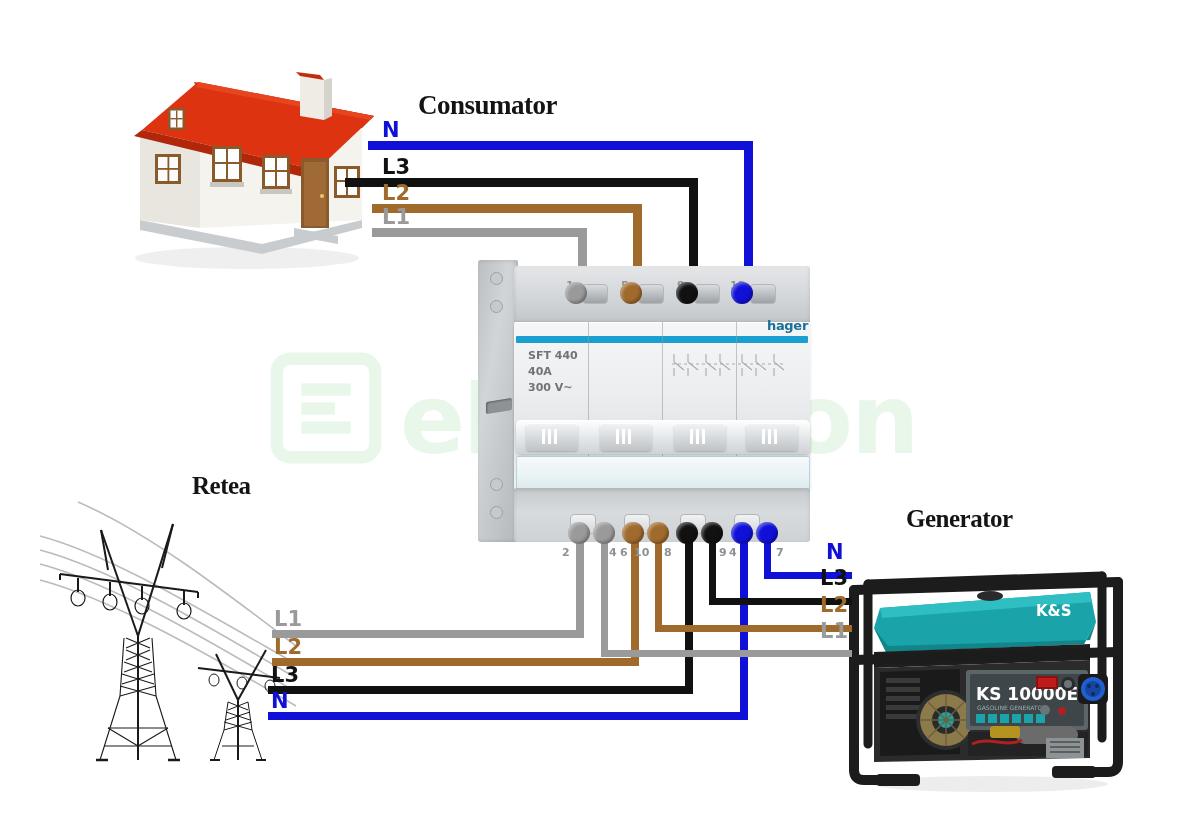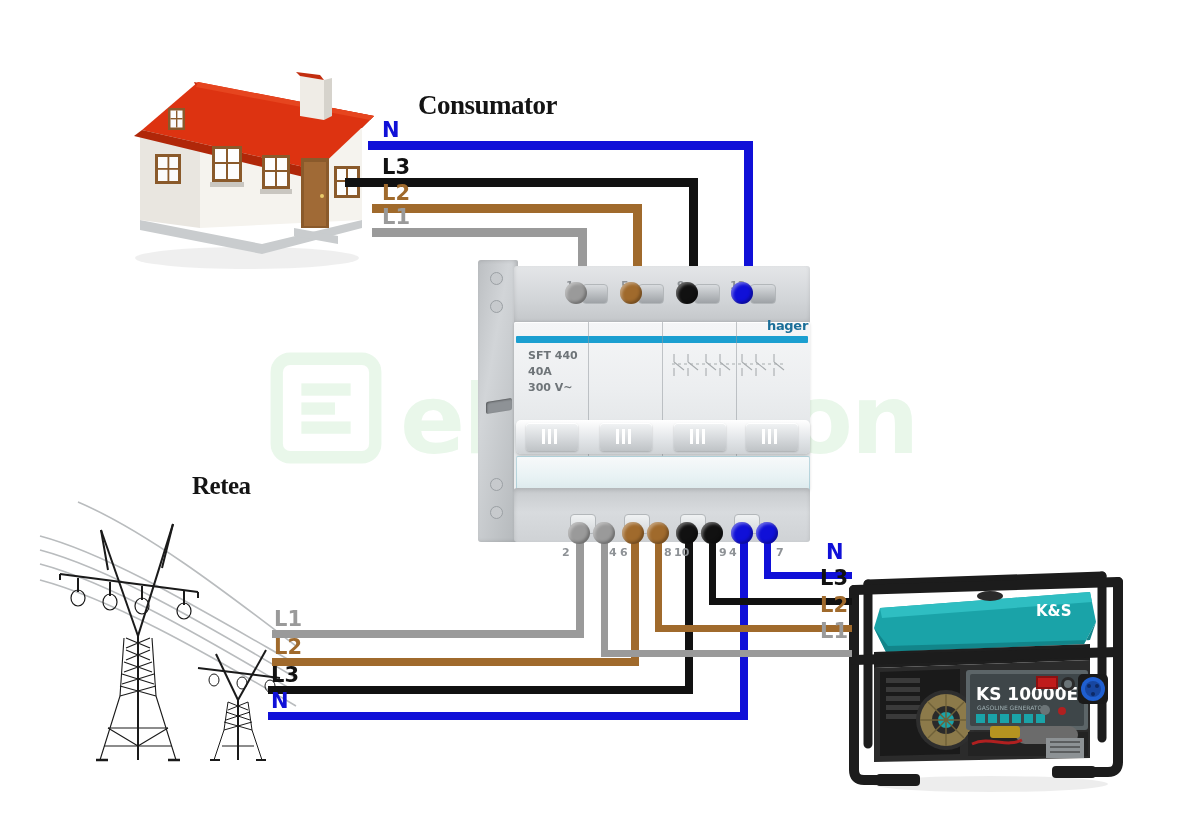--- a/index.html
+++ b/index.html
@@ -371,20 +371,21 @@
       <path d="M14 42 L278 34"></path>
       <path d="M14 112 L278 104"></path>
     </g>
 
     <rect x="36" y="226" width="44" height="12" rx="4" fill="#1c1c1c"></rect>
     <rect x="212" y="218" width="44" height="12" rx="4" fill="#1c1c1c"></rect>
   </svg>
 
   <div class="title" id="title-consumator">Consumator</div>
   <div class="title" id="title-retea">Retea</div>
+  <div class="title" id="title-generator">Generator</div>
 
   <div class="wire" style="left:372px; top:228px; width:215px; height:9px; background:#9a9a9a;"></div>
   <div class="wire" style="left:578px; top:228px; width:9px; height:70px; background:#9a9a9a;"></div>
 
   <div class="wire" style="left:372px; top:204px; width:270px; height:9px; background:#a06a2c;"></div>
   <div class="wire" style="left:633px; top:204px; width:9px; height:94px; background:#a06a2c;"></div>
 
   <div class="wire" style="left:345px; top:178px; width:352px; height:9px; background:#111111;"></div>
   <div class="wire" style="left:689px; top:178px; width:9px; height:120px; background:#111111;"></div>
 
@@ -512,18 +513,18 @@
   <div class="dot" style="left:647px; top:522px; background:#a06a2c;"></div>
   <div class="dot" style="left:676px; top:522px; background:#111111;"></div>
   <div class="dot" style="left:701px; top:522px; background:#111111;"></div>
   <div class="dot" style="left:731px; top:522px; background:#1010d8;"></div>
   <div class="dot" style="left:756px; top:522px; background:#1010d8;"></div>
 
   <div class="t-num" style="left:562px; top:546px;">2</div>
   <div class="t-num" style="left:609px; top:546px;">4</div>
   <div class="t-num" style="left:620px; top:546px;">6</div>
   <div class="t-num" style="left:664px; top:546px;">8</div>
-  <div class="t-num" style="left:674px; top:546px;">10</div>
+  <div class="t-num" style="left:634px; top:546px;">10</div>
   <div class="t-num" style="left:719px; top:546px;">9</div>
   <div class="t-num" style="left:729px; top:546px;">4</div>
   <div class="t-num" style="left:776px; top:546px;">7</div>
 
 </div>
 
 </body></html>

